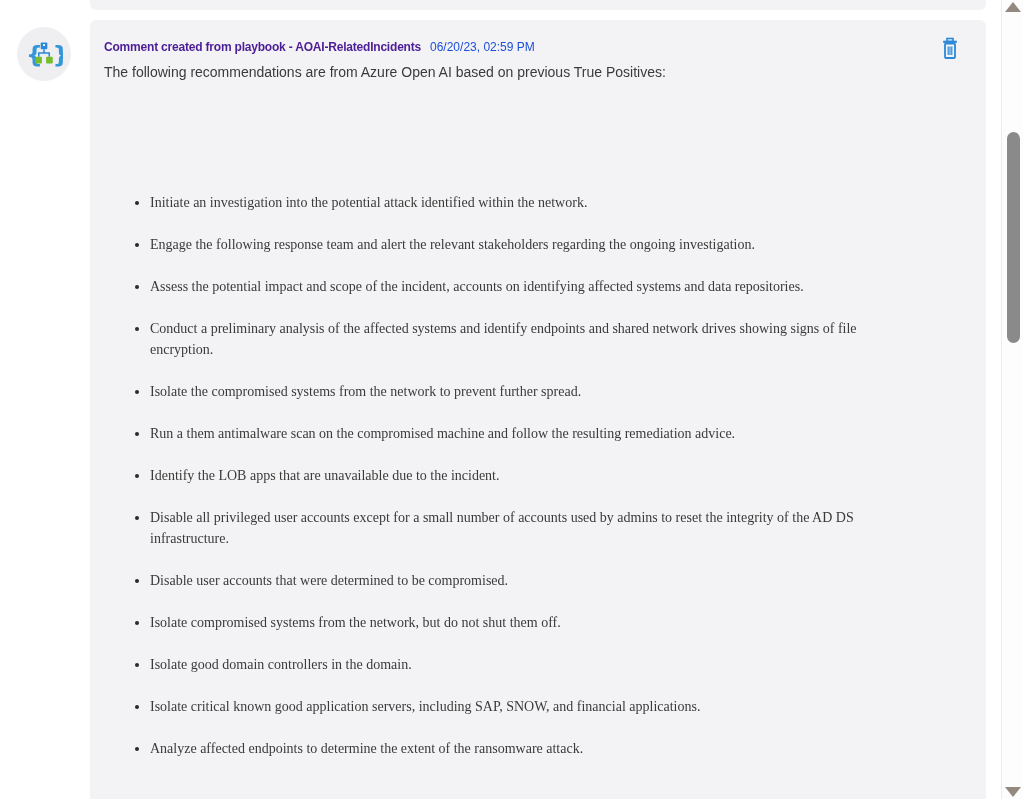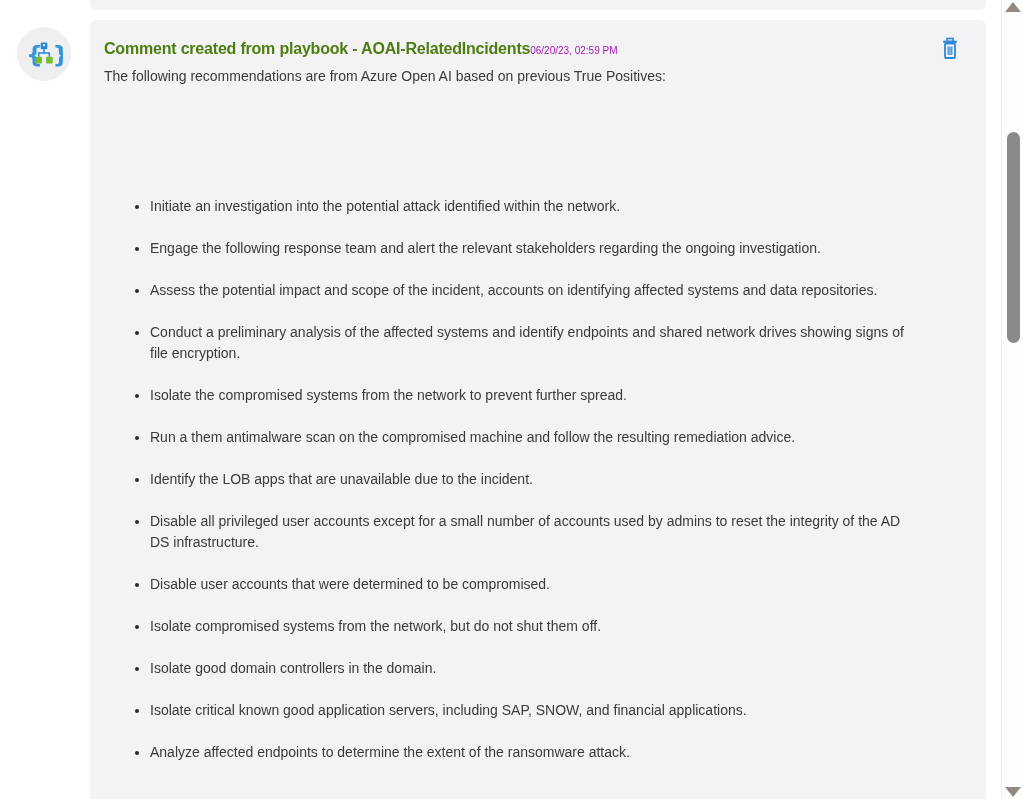--- a/index.html
+++ b/index.html
@@ -35,29 +35,30 @@
     position: absolute;
     left: 90px; right: 37px; top: 20px;
     height: 790px;
     background: #f3f3f6;
     border-radius: 6px;
     padding: 20px 14px 0 14px;
   }
   .card-header { position: relative; }
   .title-line { display: flex; align-items: baseline; }
   .title {
-    color: #4d7c0f;
-    font-size: 16px;
+    color: #4c1d95;
+    font-size: 12px;
     font-weight: 700;
     letter-spacing: -0.2px;
     cursor: pointer;
   }
   .timestamp {
-    color: #a21caf;
-    font-size: 10px;
+    color: #1d4ed8;
+    font-size: 12px;
+    margin-left: 9px;
     white-space: nowrap;
   }
   .delete-btn {
     position: absolute;
     top: -3px; right: 10px;
     width: 24px; height: 26px;
     background: transparent;
     border: none;
     cursor: pointer;
     padding: 0;
@@ -73,20 +74,21 @@
     padding: 0 0 0 46px;
     max-width: 812px;
     color: #3b3a39;
   }
   .rec-list li {
     font-size: 14px;
     line-height: 21px;
     margin-bottom: 21px;
     max-width: 765px;
     color: #3b3a39;
+    font-family: Liberation Serif, serif;
   }
   .rec-list li::marker { color: #2b2a29; font-size: 13px; }
 
   
   .scrollbar {
     position: absolute;
     top: 0; right: 0; bottom: 0;
     width: 22px;
     background: #fdfdfd;
     border-left: 1px solid #ececec;

